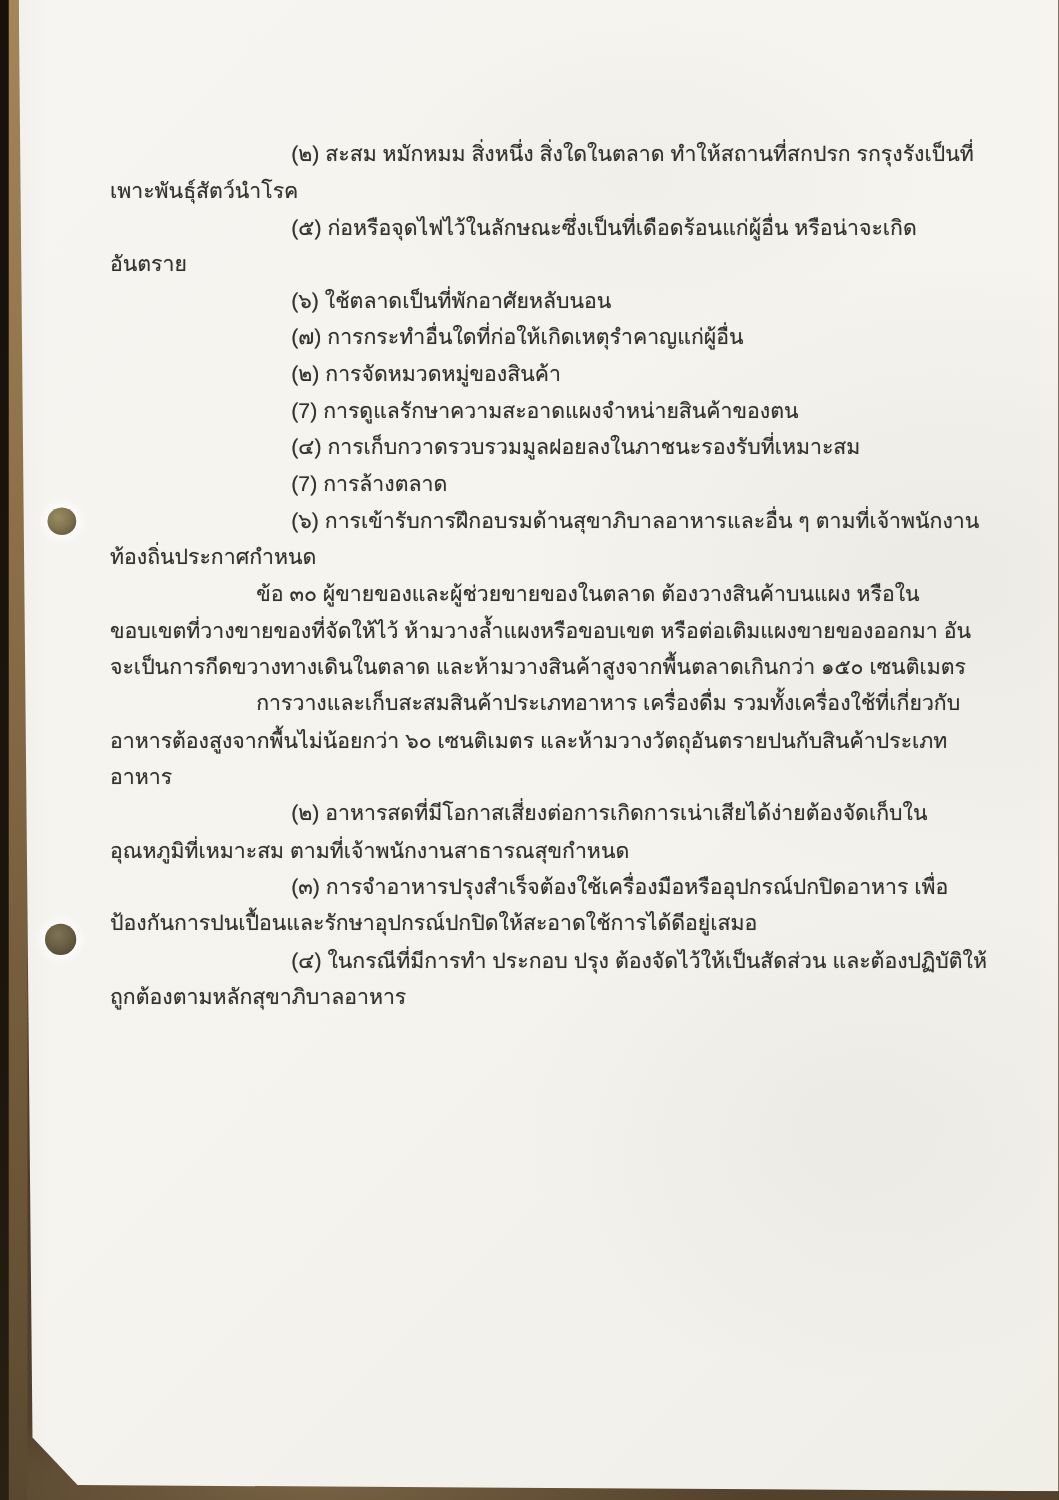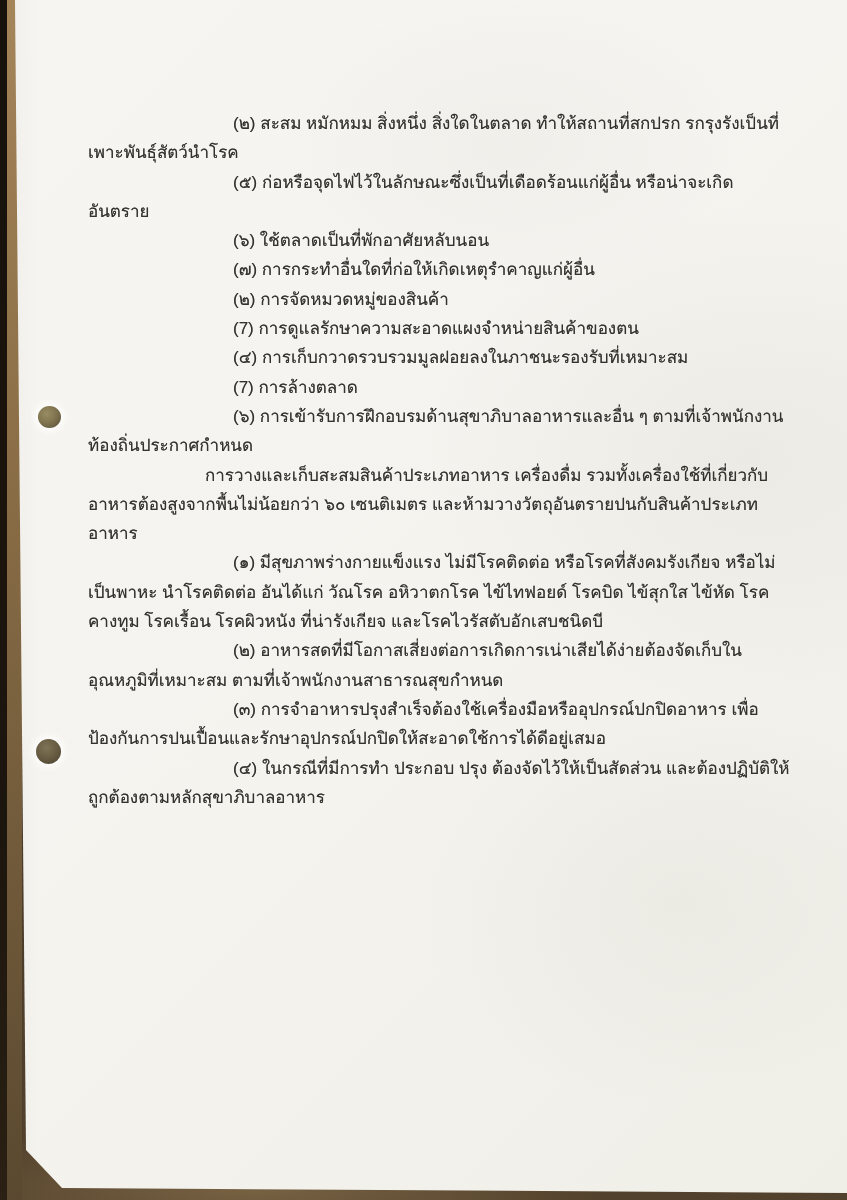--- a/index.html
+++ b/index.html
@@ -75,22 +75,22 @@
   <div class="content">
     <p class="item">(๒) สะสม หมักหมม สิ่งหนึ่ง สิ่งใดในตลาด ทำให้สถานที่สกปรก รกรุงรังเป็นที่เพาะพันธุ์สัตว์นำโรค</p>
     <p class="item">(๕) ก่อหรือจุดไฟไว้ในลักษณะซึ่งเป็นที่เดือดร้อนแก่ผู้อื่น หรือน่าจะเกิดอันตราย</p>
     <p class="item">(๖) ใช้ตลาดเป็นที่พักอาศัยหลับนอน</p>
     <p class="item">(๗) การกระทำอื่นใดที่ก่อให้เกิดเหตุรำคาญแก่ผู้อื่น</p>
     <p class="item">(๒) การจัดหมวดหมู่ของสินค้า</p>
     <p class="item">(7) การดูแลรักษาความสะอาดแผงจำหน่ายสินค้าของตน</p>
     <p class="item">(๔) การเก็บกวาดรวบรวมมูลฝอยลงในภาชนะรองรับที่เหมาะสม</p>
     <p class="item">(7) การล้างตลาด</p>
     <p class="item">(๖) การเข้ารับการฝึกอบรมด้านสุขาภิบาลอาหารและอื่น ๆ ตามที่เจ้าพนักงานท้องถิ่นประกาศกำหนด</p>
+    <p class="clause">ข้อ ๓๐ ผู้ขายของและผู้ช่วยขายของในตลาด ต้องวางสินค้าบนแผง หรือในขอบเขตที่วางขายของที่จัดให้ไว้ ห้ามวางล้ำแผงหรือขอบเขต หรือต่อเติมแผงขายของออกมา อันจะเป็นการกีดขวางทางเดินในตลาด และห้ามวางสินค้าสูงจากพื้นตลาดเกินกว่า ๑๕๐ เซนติเมตร</p>
     <p class="clause">การวางและเก็บสะสมสินค้าประเภทอาหาร เครื่องดื่ม รวมทั้งเครื่องใช้ที่เกี่ยวกับอาหารต้องสูงจากพื้นไม่น้อยกว่า ๖๐ เซนติเมตร และห้ามวางวัตถุอันตรายปนกับสินค้าประเภทอาหาร</p>
-    <p class="item">(๑) มีสุขภาพร่างกายแข็งแรง ไม่มีโรคติดต่อ หรือโรคที่สังคมรังเกียจ หรือไม่เป็นพาหะ นำโรคติดต่อ อันได้แก่ วัณโรค อหิวาตกโรค ไข้ไทฟอยด์ โรคบิด ไข้สุกใส ไข้หัด โรคคางทูม โรคเรื้อน โรคผิวหนัง ที่น่ารังเกียจ และโรคไวรัสตับอักเสบชนิดบี</p>
     <p class="item">(๒) อาหารสดที่มีโอกาสเสี่ยงต่อการเกิดการเน่าเสียได้ง่ายต้องจัดเก็บในอุณหภูมิที่เหมาะสม ตามที่เจ้าพนักงานสาธารณสุขกำหนด</p>
     <p class="item">(๓) การจำอาหารปรุงสำเร็จต้องใช้เครื่องมือหรืออุปกรณ์ปกปิดอาหาร เพื่อป้องกันการปนเปื้อนและรักษาอุปกรณ์ปกปิดให้สะอาดใช้การได้ดีอยู่เสมอ</p>
     <p class="item">(๔) ในกรณีที่มีการทำ ประกอบ ปรุง ต้องจัดไว้ให้เป็นสัดส่วน และต้องปฏิบัติให้ถูกต้องตามหลักสุขาภิบาลอาหาร</p>
   </div>
 </div>
 
 <div class="hole hole-top"></div>
 <div class="hole hole-bottom"></div>
 
 </body></html>

